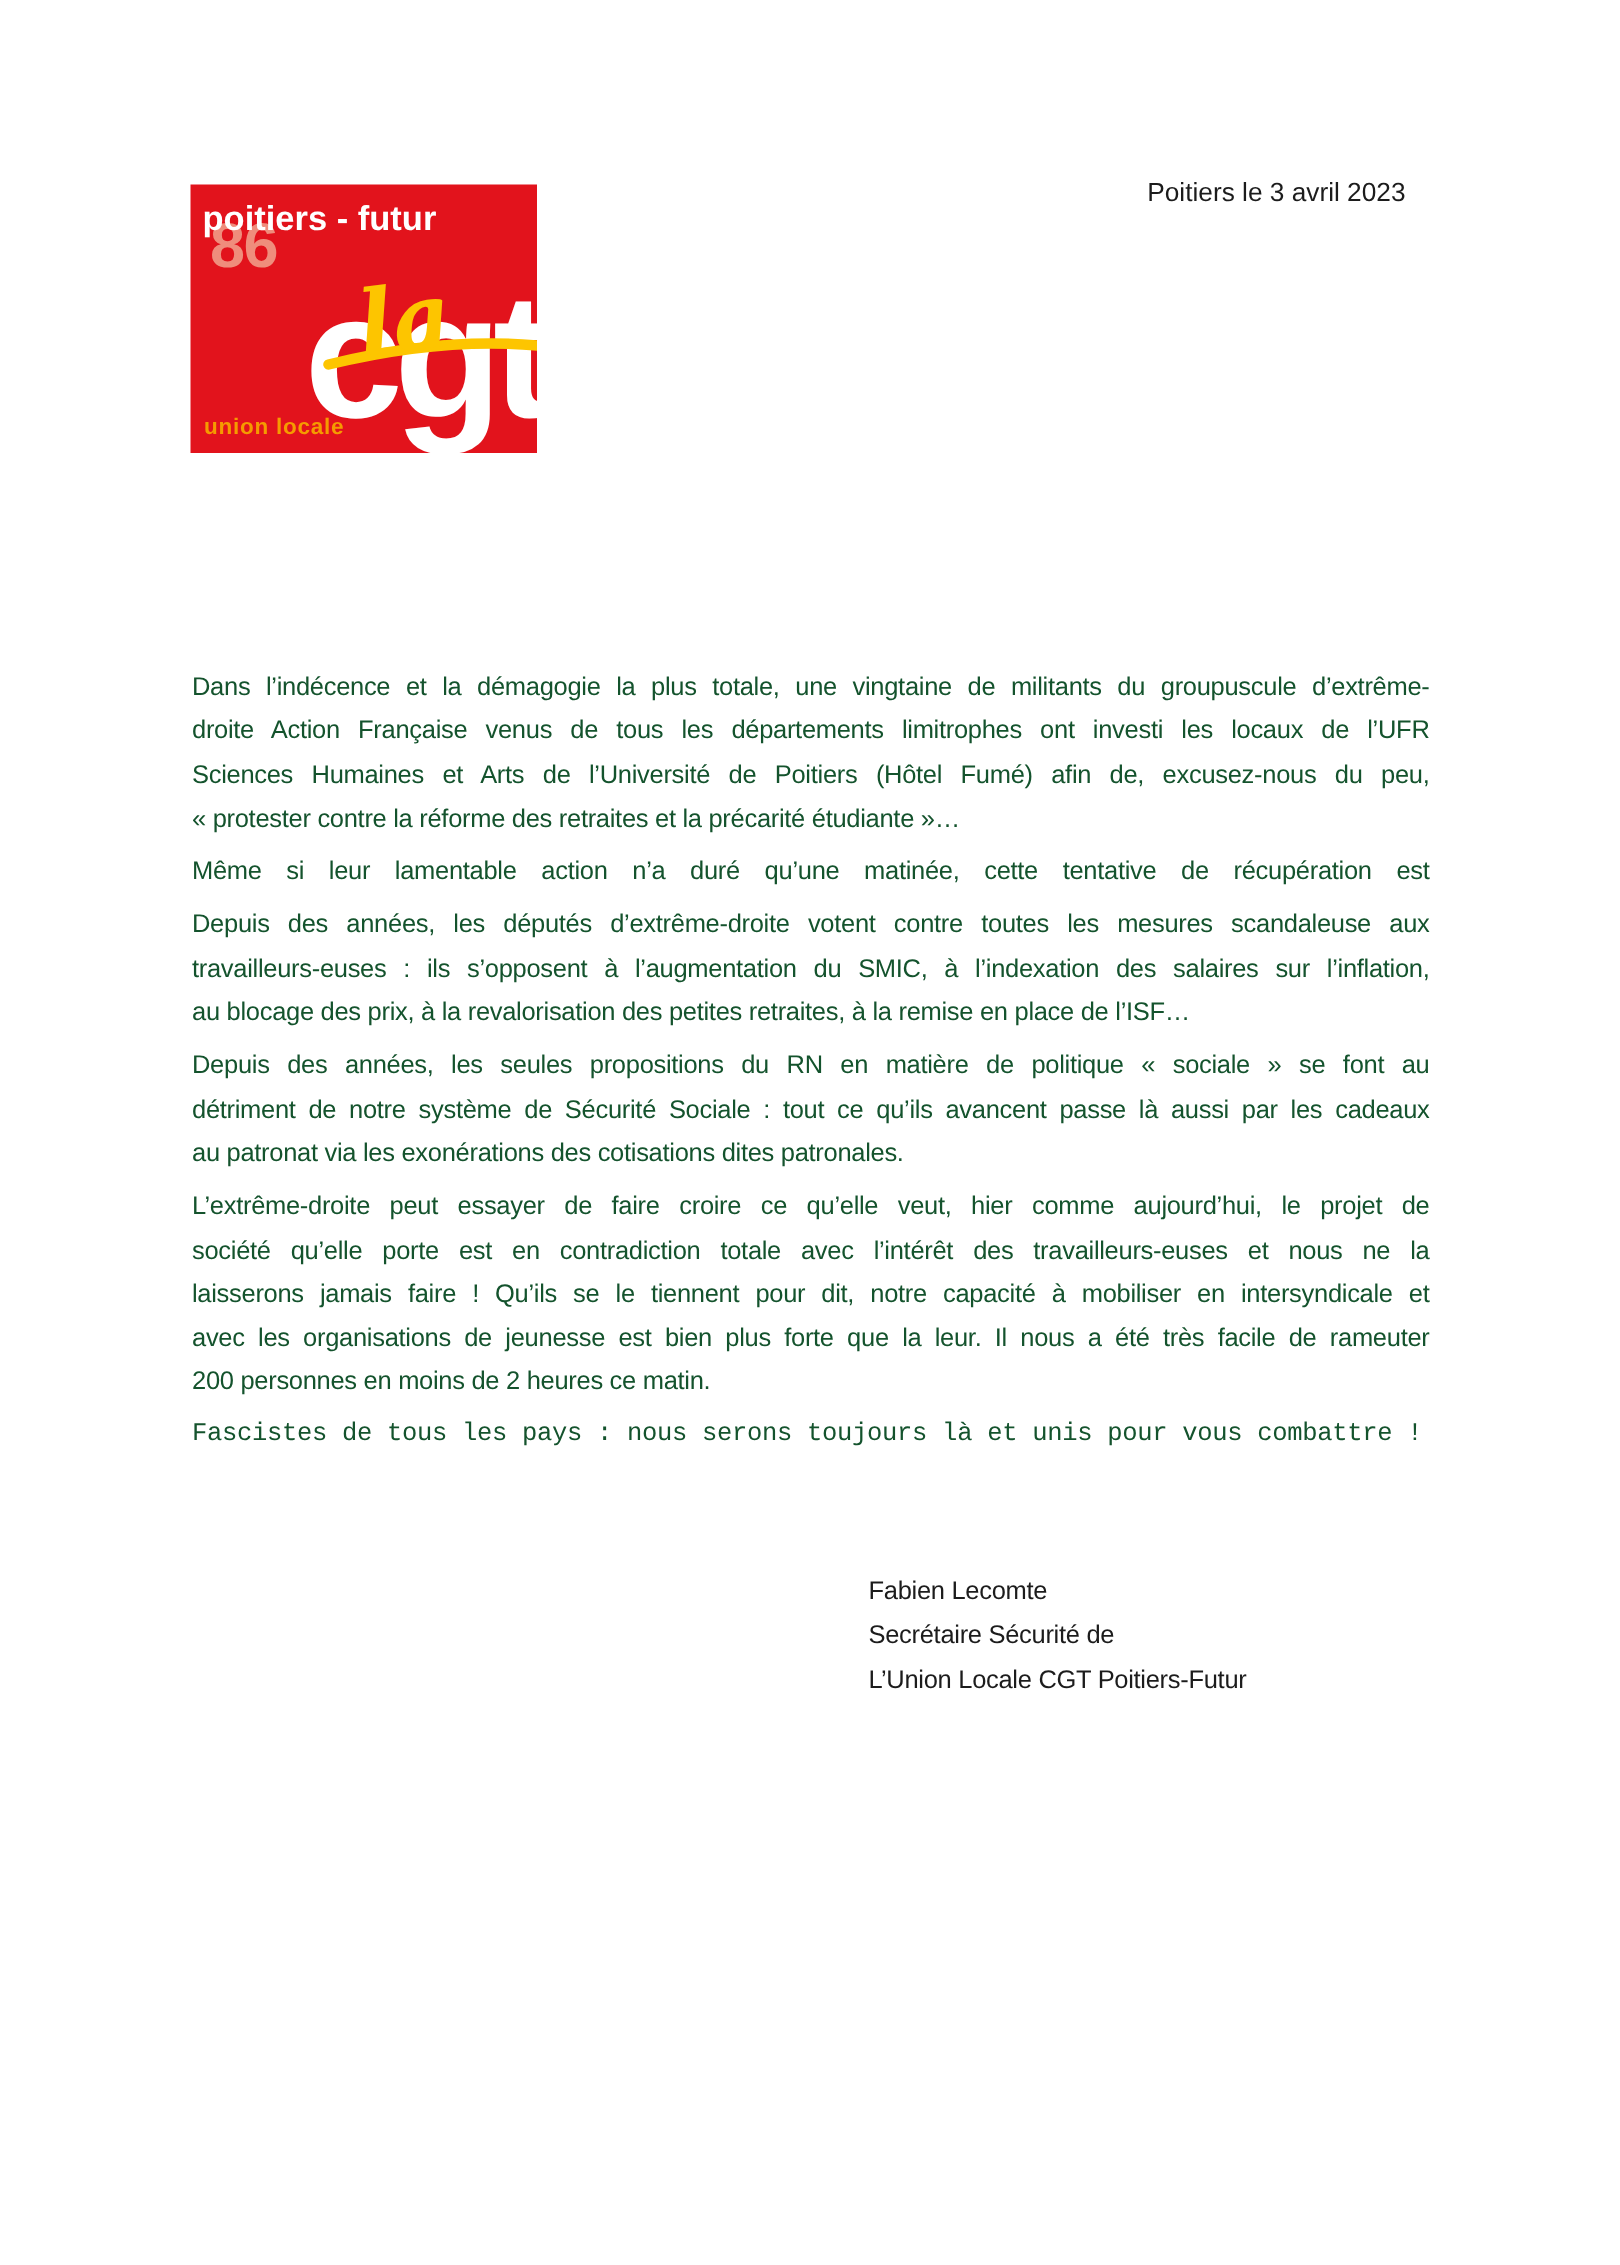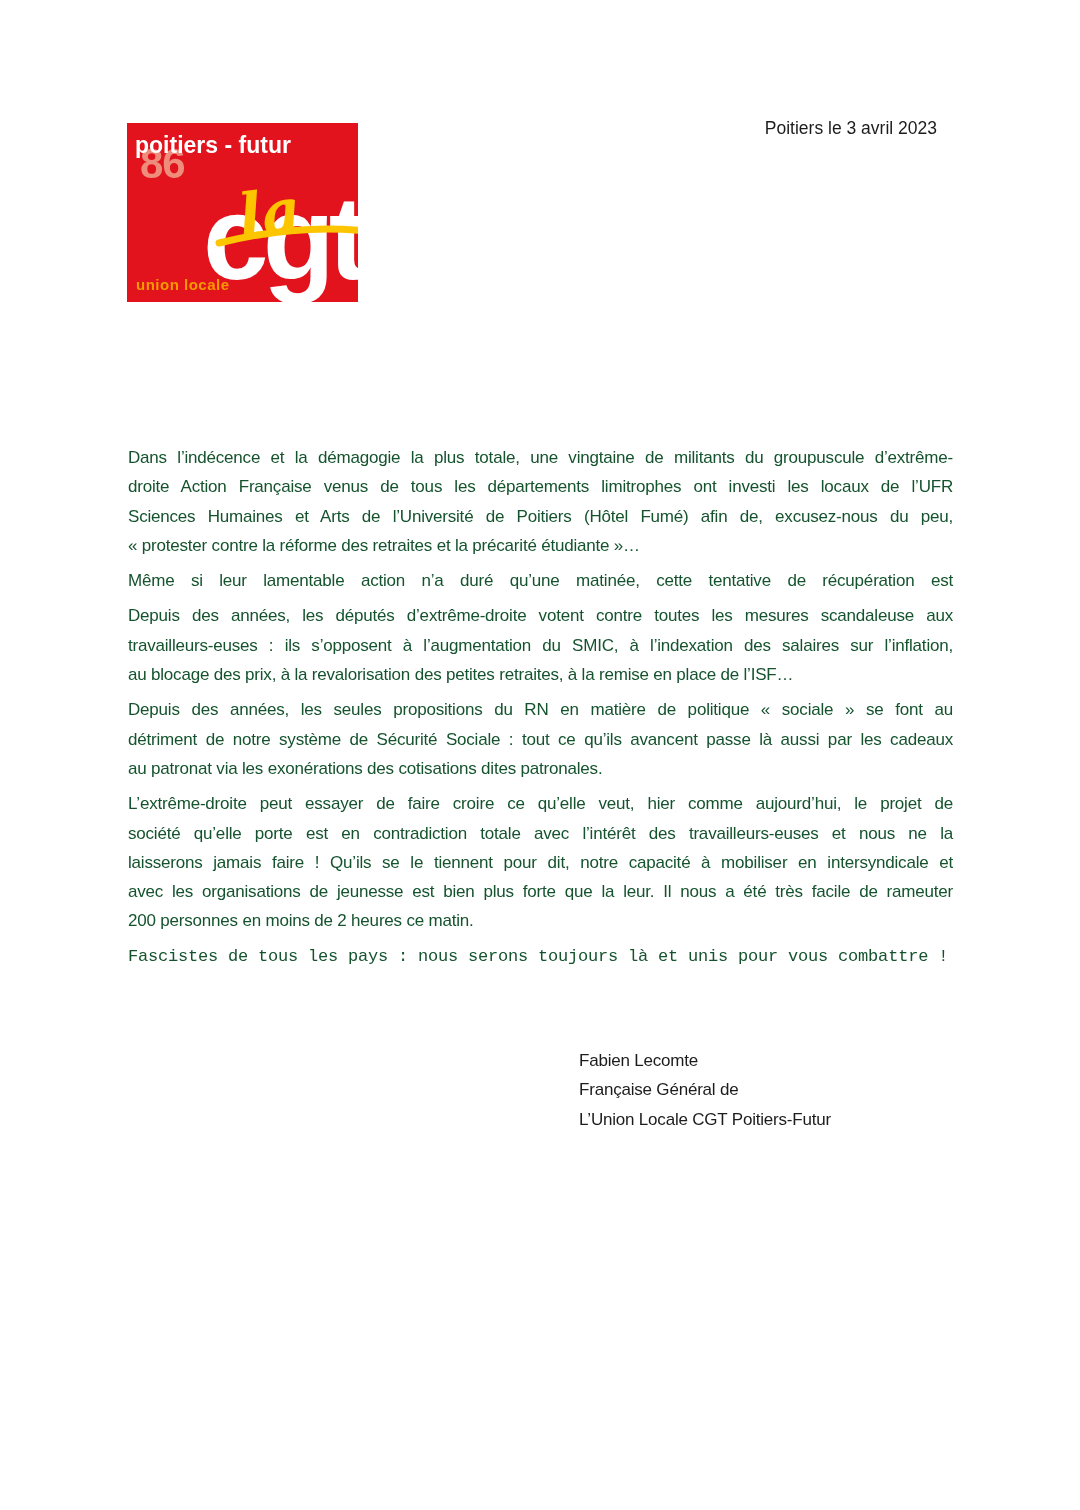--- a/index.html
+++ b/index.html
@@ -103,17 +103,17 @@
         <div class="line">avec les organisations de jeunesse est bien plus forte que la leur. Il nous a été très facile de rameuter</div>
         <div class="line last">200 personnes en moins de 2 heures ce matin.</div>
       </div>
       <div class="para">
         <div class="line last">Fascistes de tous les pays : nous serons toujours là et unis pour vous combattre !</div>
       </div>
     </div>
 
   <div class="signature">
     <div>Fabien Lecomte</div>
-    <div>Française Général de</div>
+    <div>Secrétaire Sécurité de</div>
     <div>L’Union Locale CGT Poitiers-Futur</div>
   </div>
 
 </div>
 
 </body></html>

